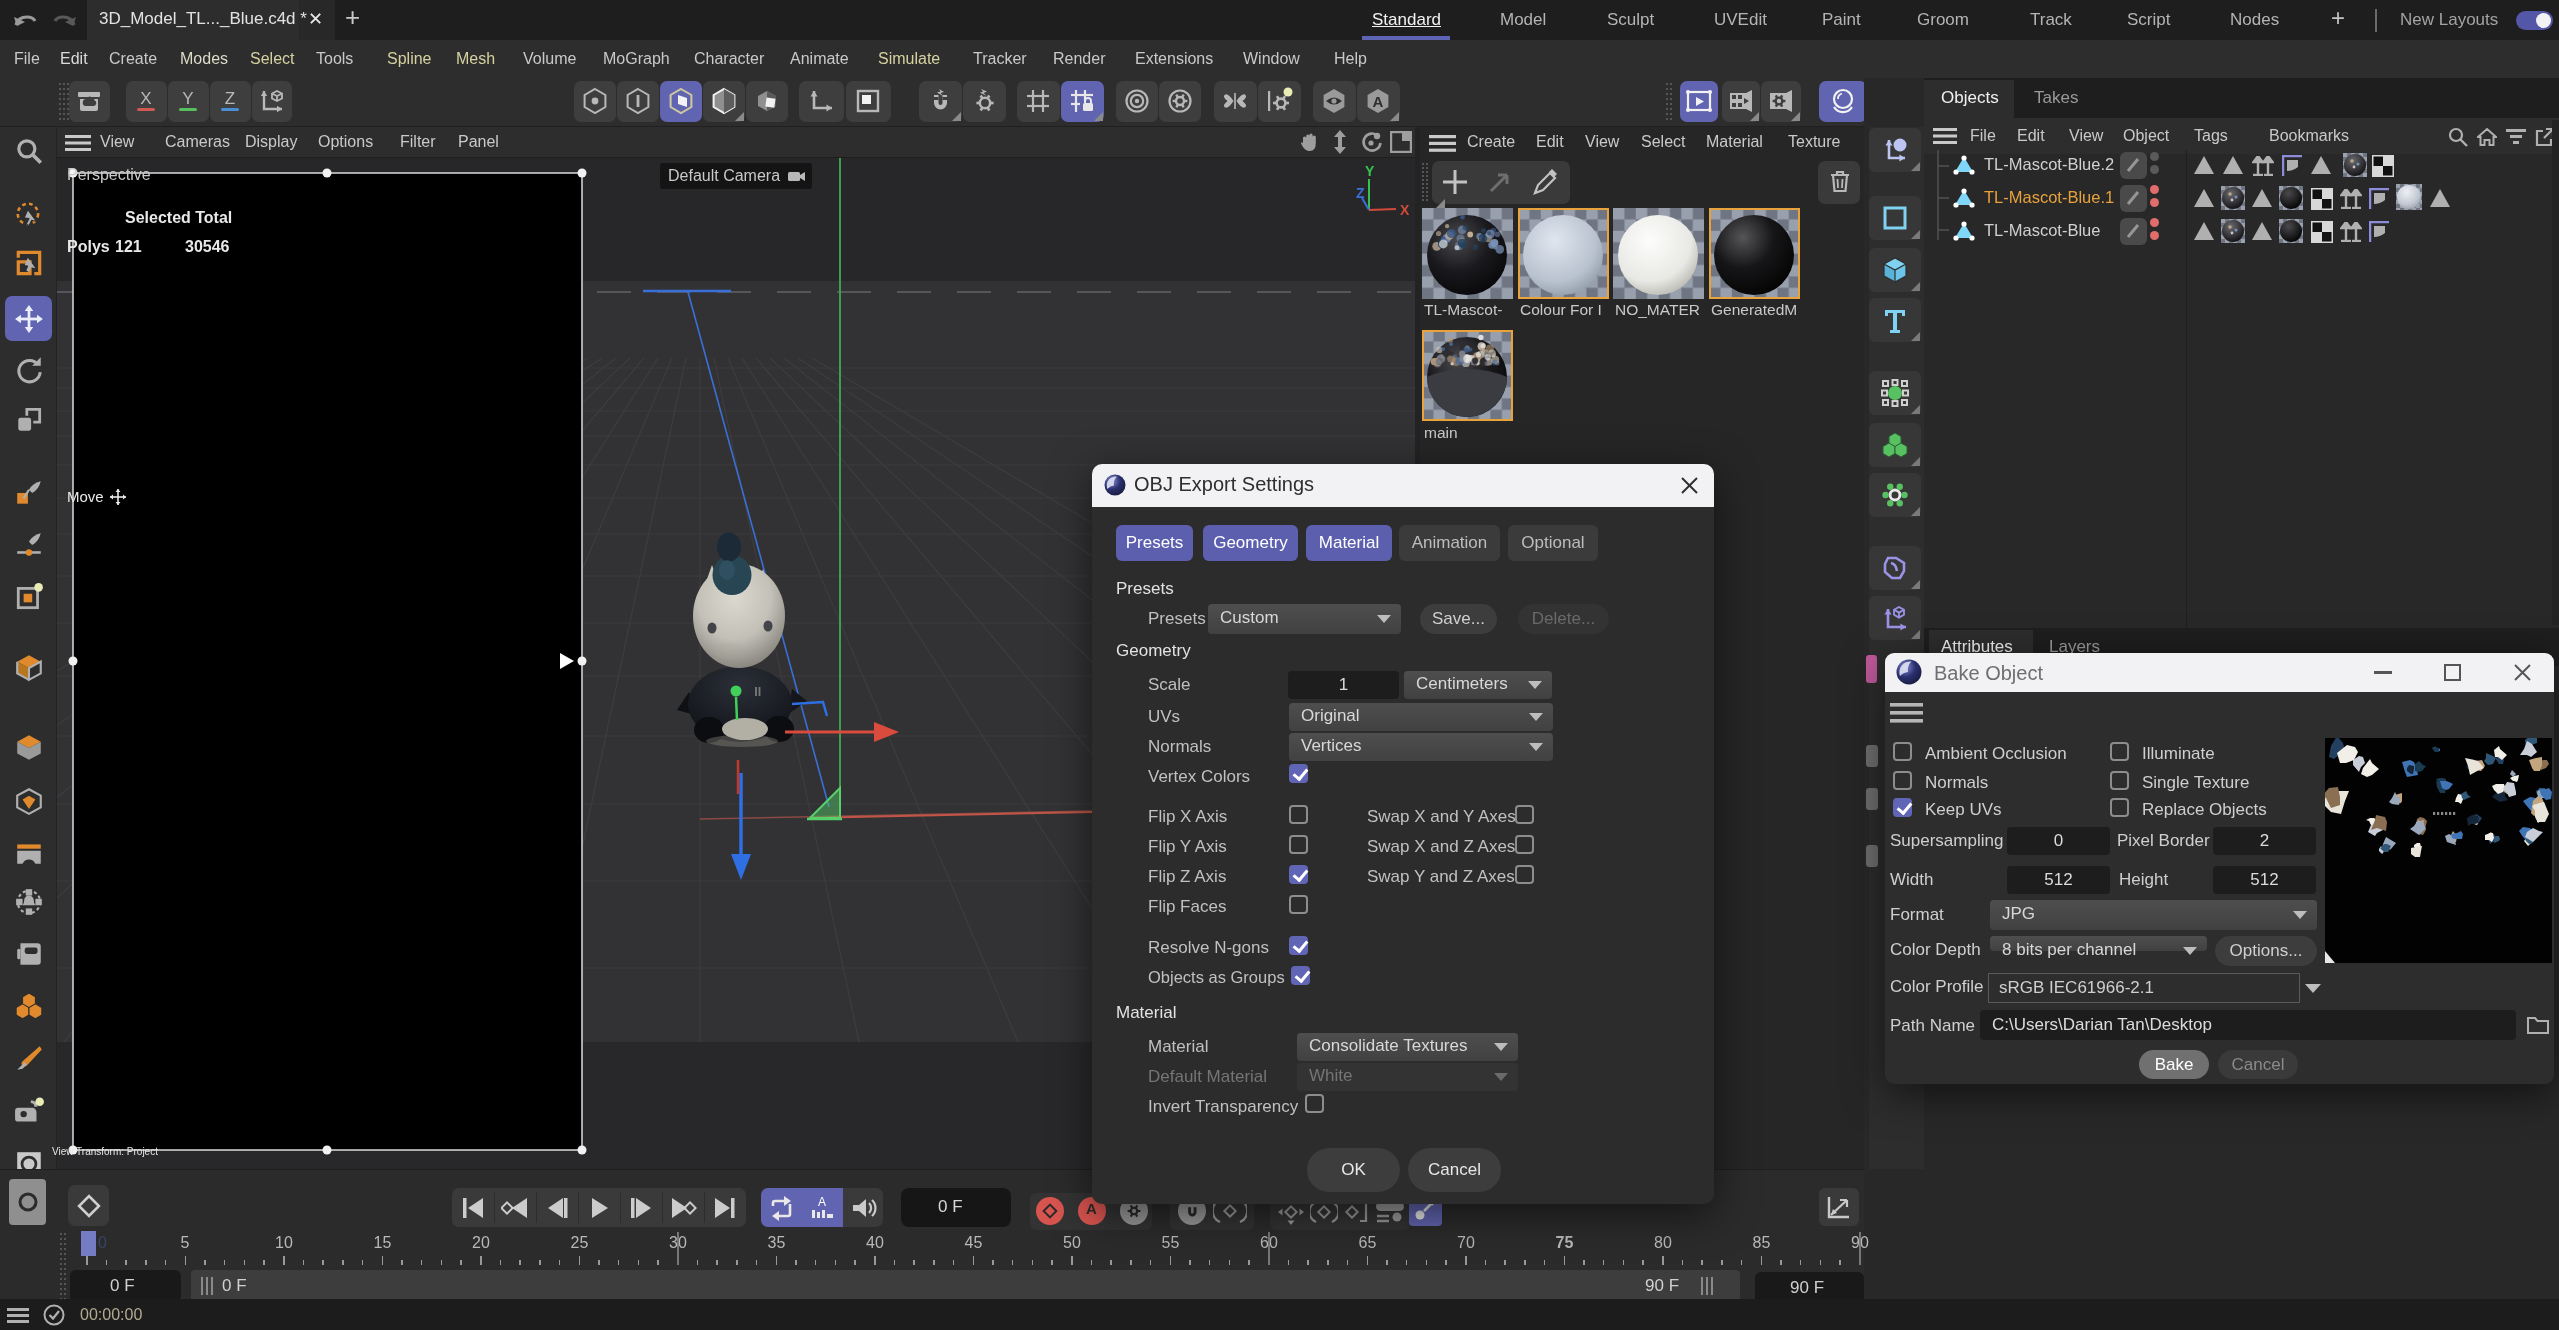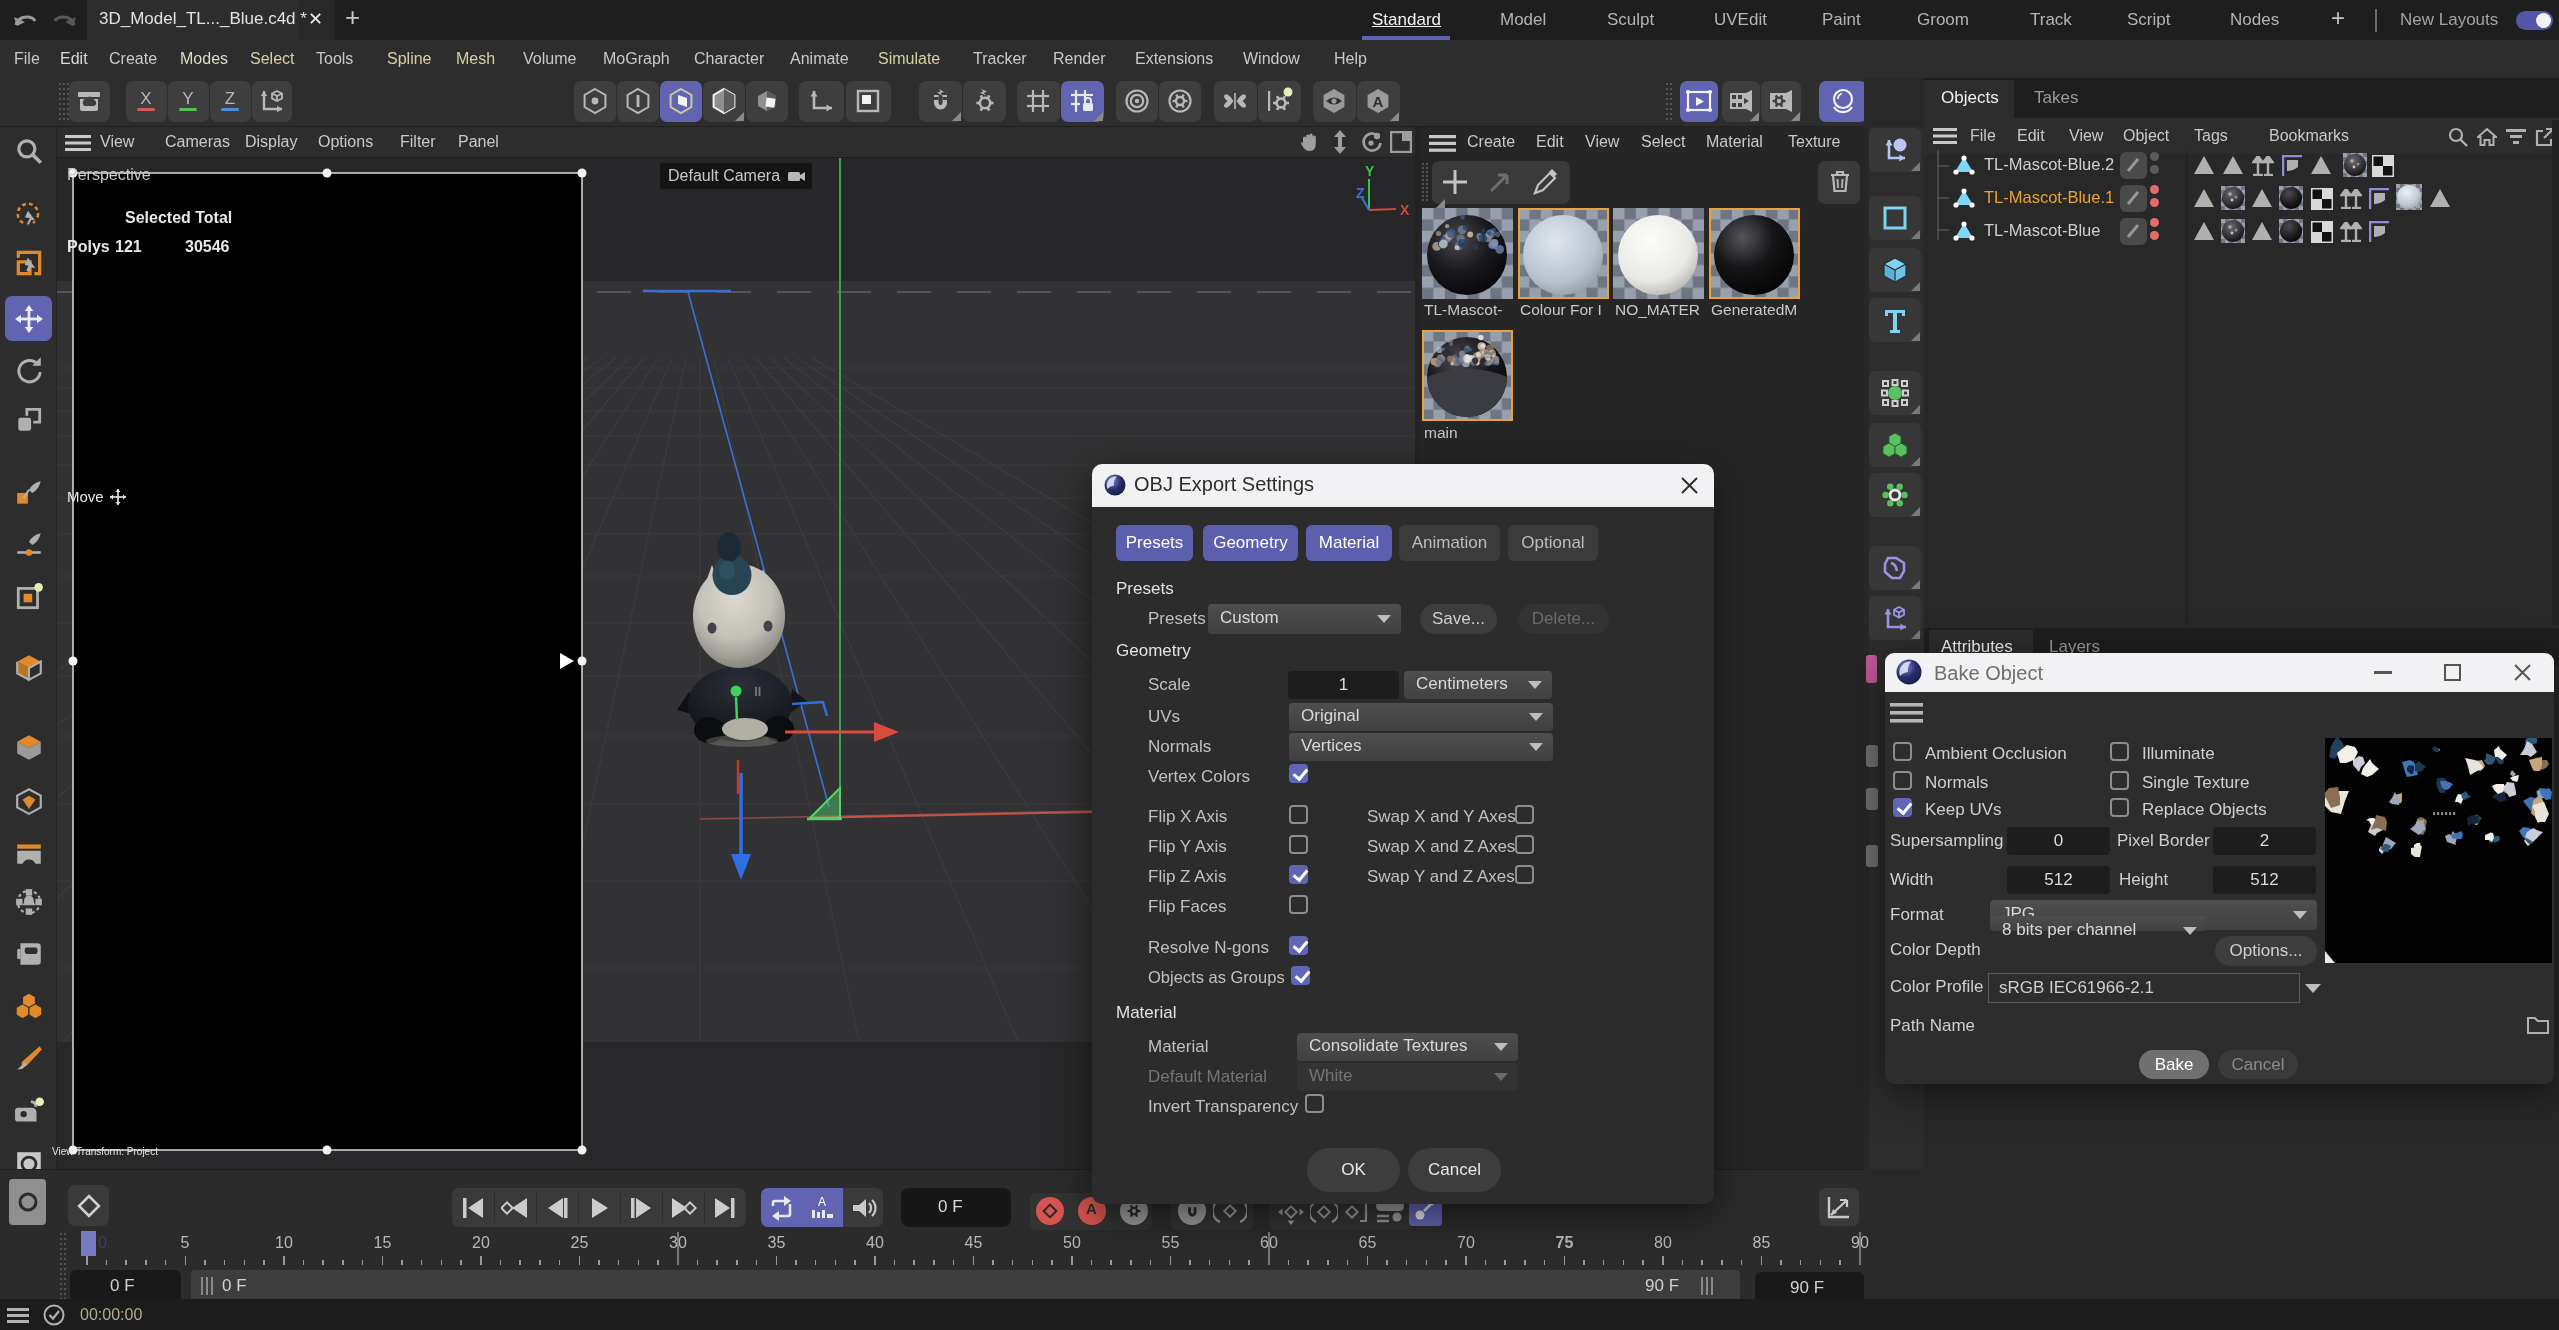--- a/index.html
+++ b/index.html
@@ -1758,31 +1758,32 @@
 <div class="lbl" style="left:1890px;top:870px;font-size:17px;color:#cfcfcf;">Width</div>
 <div class="inp" style="left:2007px;top:866px;width:103px;height:28px;line-height:28px">512</div>
 <div class="lbl" style="left:2119px;top:870px;font-size:17px;color:#cfcfcf;">Height</div>
 <div class="inp" style="left:2213px;top:866px;width:103px;height:28px;line-height:28px">512</div>
 <div class="lbl" style="left:1890px;top:905px;font-size:17px;color:#cfcfcf;">Format</div>
 <div class="dd" style="left:1990px;top:900px;width:327px;height:30px">
       <span class="t">JPG</span>
       <span class="a"></span>
     </div>
 <div class="lbl" style="left:1890px;top:940px;font-size:17px;color:#cfcfcf;">Color Depth</div>
-<div class="dd" style="left:1990px;top:916px;width:217px;height:15px">
+<div class="dd" style="left:1990px;top:936px;width:217px;height:15px">
       <span class="t">8 bits per channel</span>
       <span class="a"></span>
     </div>
 <div class="pill" style="left:2215px;top:936px;width:102px;height:30px;line-height:30px">Options...</div>
 <div class="lbl" style="left:1890px;top:977px;font-size:17px;color:#cfcfcf;">Color Profile</div>
 <div class="abs" style="left:1988px;top:973px;width:312px;height:30px;background:#2d2d2d;border:1px solid #5a5a5a;color:#cfcfcf;font-size:17px">
       <span style="position:absolute;left:10px;top:4px">sRGB IEC61966-2.1</span>
     </div>
 <div class="abs" style="left:2305px;top:984px;width:0;height:0;border-left:8px solid transparent;border-right:8px solid transparent;border-top:9px solid #bdbdbd"></div>
 <div class="lbl" style="left:1890px;top:1016px;font-size:17px;color:#cfcfcf;">Path Name</div>
+<div class="inp" style="left:1980px;top:1010px;width:536px;height:30px;line-height:30px;text-align:left"><span style="margin-left:12px">C:\Users\Darian Tan\Desktop</span></div>
 <svg class="abs" style="left:2527px;top:1014px;" width="22" height="20" viewBox="0 0 22 20">
       <path d="M1 4 h7 l2.5 3 h10.5 v12 h-20z" fill="none" stroke="#b0b0b0" stroke-width="2"></path>
     </svg>
 <div class="pill" style="left:2139px;top:1050px;width:70px;height:29px;line-height:29px;border-radius:15px;background:#707070;color:#fff">Bake</div>
 <div class="pill" style="left:2218px;top:1050px;width:80px;height:29px;line-height:29px;border-radius:15px;background:#3a3a3a;color:#8a8a8a">Cancel</div>
 <svg class="abs" style="left:2325px;top:738px;" width="227" height="225" viewBox="0 0 227 225">
       <rect x="0" y="0" width="227" height="225" fill="#020202"></rect>
       <polygon points="20,13 14,17 9,21 4,19 6,8 12,-2 18,5" fill="#23405e" fill-opacity="1.0"></polygon>
       <polygon points="33,14 29,22 21,25 15,25 12,15 22,7 30,9" fill="#f2efe8" fill-opacity="1.0"></polygon>
       <polygon points="20,63 16,76 6,74 -1,67 0,59 11,53 24,53" fill="#e9e4da" fill-opacity="1.0"></polygon>

